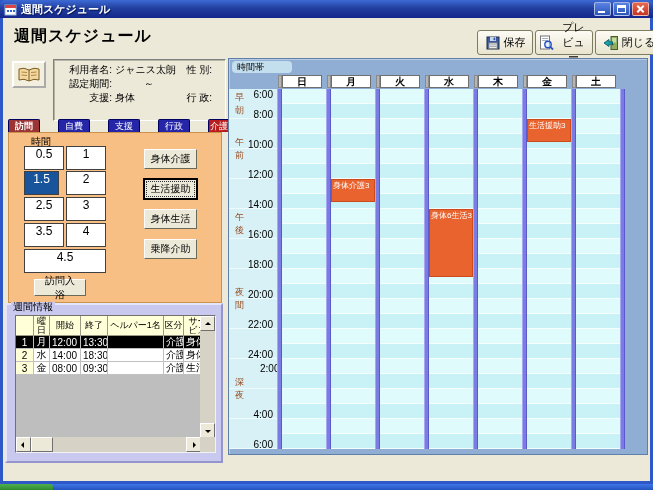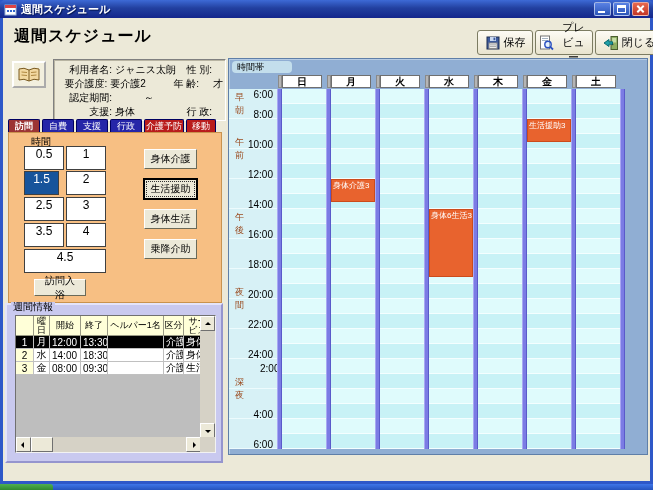--- a/index.html
+++ b/index.html
@@ -38,21 +38,21 @@
   .info-box{position:absolute;left:50px;top:41px;width:173px;height:62px;background:#ECE9D8;
     border:1px solid;border-color:#808080 #fff #fff #808080;box-shadow:inset 1px 1px 0 #b8b4a2;
     padding:3px 2px 0 2px;font-size:10px;color:#000;}
   .ib-row{display:flex;height:14px;align-items:center;white-space:nowrap;}
   .ib-l1{width:56px;text-align:right;}
   .ib-v1{width:66px;padding-left:3px;}
   .ib-l2{width:34px;text-align:right;}
   .ib-v2{flex:1;padding-left:5px;}
 
   
-  .tabstrip{position:absolute;left:5px;top:101px;height:13px;display:flex;gap:2px;}
+  .tabstrip{position:absolute;left:5px;top:101px;height:13px;display:flex;gap:18px;}
   .tab{height:13px;color:#fff;font-size:9px;line-height:12px;text-align:center;
     border:1px solid #000060;border-bottom:none;border-radius:2px 2px 0 0;cursor:pointer;overflow:hidden;}
 
   
   .orange-panel{position:absolute;left:5px;top:114px;width:214px;height:171px;background:#F7BF83;
     border:1px solid #C9934E;}
   .time-label{position:absolute;left:22px;top:2px;font-size:10px;color:#000;}
   .time-cell{position:absolute;height:24px;background:#fff;border:1px solid #404040;
     font-size:12px;color:#000;display:flex;align-items:flex-start;justify-content:center;cursor:pointer;}
   .time-cell.sel{background:#17549B;color:#fff;}
@@ -203,26 +203,20 @@
         </svg>
       </span>
     </button>
 
     <div class="info-box">
       <div class="ib-row">
         <span class="ib-l1">利用者名:</span>
         <span class="ib-v1">ジャニス太朗</span>
         <span class="ib-l2">性 別:</span>
         <span class="ib-v2"></span>
-      </div>
-      <div class="ib-row">
-        <span class="ib-l1">要介護度:</span>
-        <span class="ib-v1">要介護2</span>
-        <span class="ib-l2">年 齢:</span>
-        <span class="ib-v2" style="padding-left:14px;">才</span>
       </div>
       <div class="ib-row">
         <span class="ib-l1">認定期間:</span>
         <span class="ib-v1" style="padding-left:32px;">～</span>
       </div>
       <div class="ib-row">
         <span class="ib-l1">支援:</span>
         <span class="ib-v1">身体</span>
         <span class="ib-l2">行 政:</span>
         <span class="ib-v2"></span>

